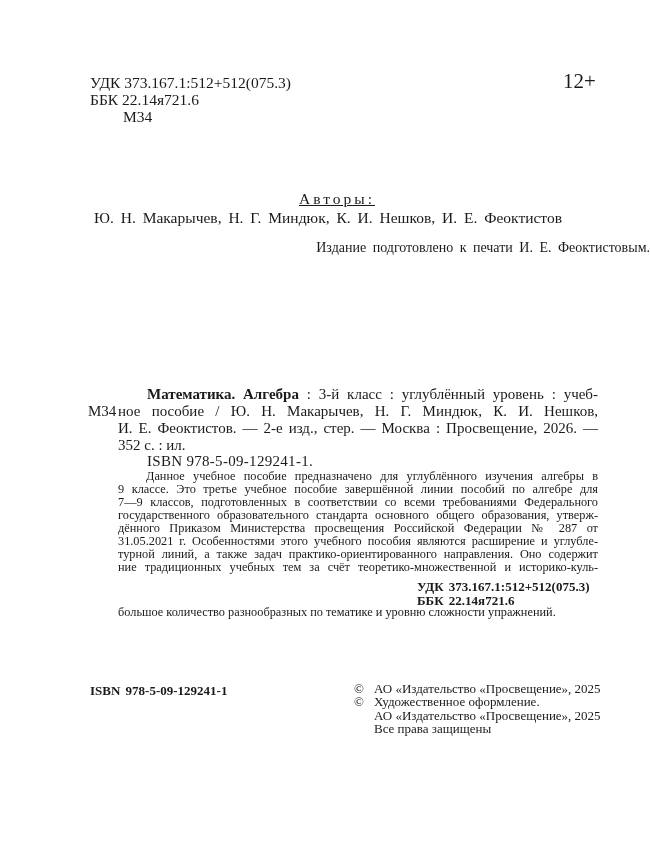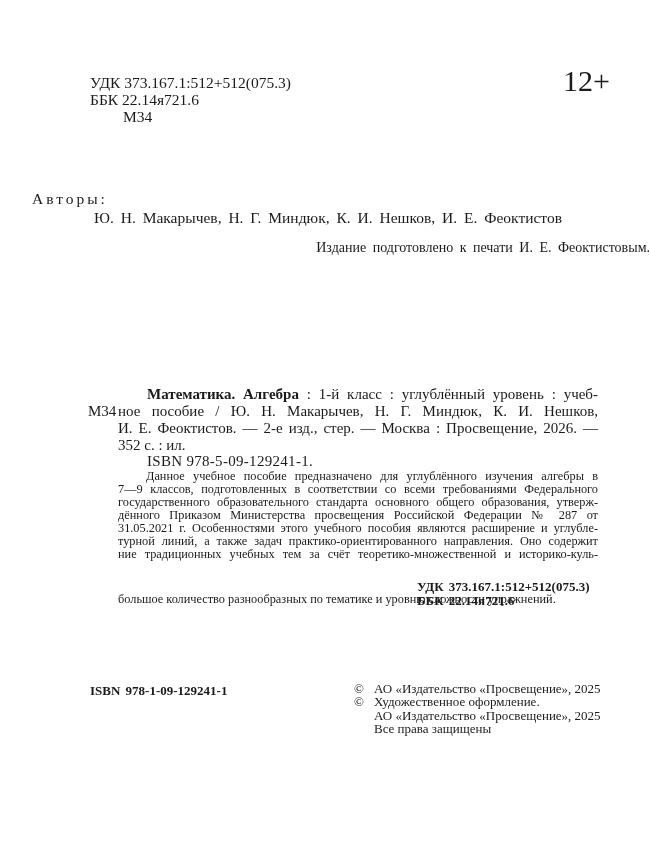--- a/index.html
+++ b/index.html
@@ -22,33 +22,34 @@
       left: 90px;
       top: 74px;
       font-size: 15.5px;
       line-height: 17px;
     }
     .top-class .m34 { padding-left: 33px; }
 
     .age {
       left: 563px;
       top: 68px;
-      font-size: 30px;
+      font-size: 21px;
       line-height: 26px;
     }
 
     
     .authors-label {
       left: 0; width: 650px;
       top: 190px;
-      text-align: left;
+      text-align: center;
       font-size: 15.5px;
       letter-spacing: 3px;
-      padding-left: 32px;
+      padding-left: 24px;
       box-sizing: border-box;
+      text-decoration: underline;
     }
     .authors-list {
       left: 0; width: 650px;
       top: 209px;
       text-align: center;
       font-size: 15.5px;
       word-spacing: 3px;
       padding-left: 6px;
       box-sizing: border-box;
     }
@@ -142,43 +143,44 @@
 </div>
 
 <div class="abs age">12+</div>
 
 <div class="abs authors-label">Авторы:</div>
 <div class="abs authors-list">Ю. Н. Макарычев,  Н. Г. Миндюк,  К. И. Нешков,  И. Е. Феоктистов</div>
 <div class="abs prepared">Издание подготовлено к печати И. Е. Феоктистовым.</div>
 
 <div class="abs bib-m34">М34</div>
 <div class="abs bib">
-  <span class="line first-indent"><b>Математика. Алгебра</b><span> : 1-й класс : углублённый уровень : учеб-</span></span>
+  <span class="line first-indent"><b>Математика. Алгебра</b><span> : 3-й класс : углублённый уровень : учеб-</span></span>
   <span class="line">ное пособие / Ю. Н. Макарычев, Н. Г. Миндюк, К. И. Нешков,</span>
   <span class="line">И. Е. Феоктистов. — 2-е изд., стер. — Москва : Просвещение, 2026. —</span>
   <span class="line last">352 с. : ил.</span>
 </div>
 <div class="abs isbn-line">ISBN 978-5-09-129241-1.</div>
 
 <div class="abs annotation">
   <span class="line first">Данное учебное пособие предназначено для углублённого изучения алгебры в</span>
+  <span class="line">9 классе. Это третье учебное пособие завершённой линии пособий по алгебре для</span>
   <span class="line">7—9 классов, подготовленных в соответствии со всеми требованиями Федерального</span>
   <span class="line">государственного образовательного стандарта основного общего образования, утверж-</span>
   <span class="line">дённого Приказом Министерства просвещения Российской Федерации № 287 от</span>
   <span class="line">31.05.2021 г. Особенностями этого учебного пособия являются расширение и углубле-</span>
   <span class="line">турной линий, а также задач практико-ориентированного направления. Оно содержит</span>
   <span class="line">ние традиционных учебных тем за счёт теоретико-множественной и историко-куль-</span>
   <span class="line last">большое количество разнообразных по тематике и уровню сложности упражнений.</span>
 </div>
 
 <div class="abs bottom-codes">
   <div>УДК 373.167.1:512+512(075.3)</div>
   <div>ББК 22.14я721.6</div>
 </div>
 
-<div class="abs isbn-footer">ISBN 978-1-09-129241-1</div>
+<div class="abs isbn-footer">ISBN 978-5-09-129241-1</div>
 
 <div class="abs copyright">
   <span class="row"><span class="sym">©</span><span>АО «Издательство «Просвещение», 2025</span></span>
   <span class="row"><span class="sym">©</span><span>Художественное оформление.</span></span>
   <span class="row"><span class="sym"></span><span>АО «Издательство «Просвещение», 2025</span></span>
   <span class="row"><span class="sym"></span><span>Все права защищены</span></span>
 </div>
 
 </body></html>

